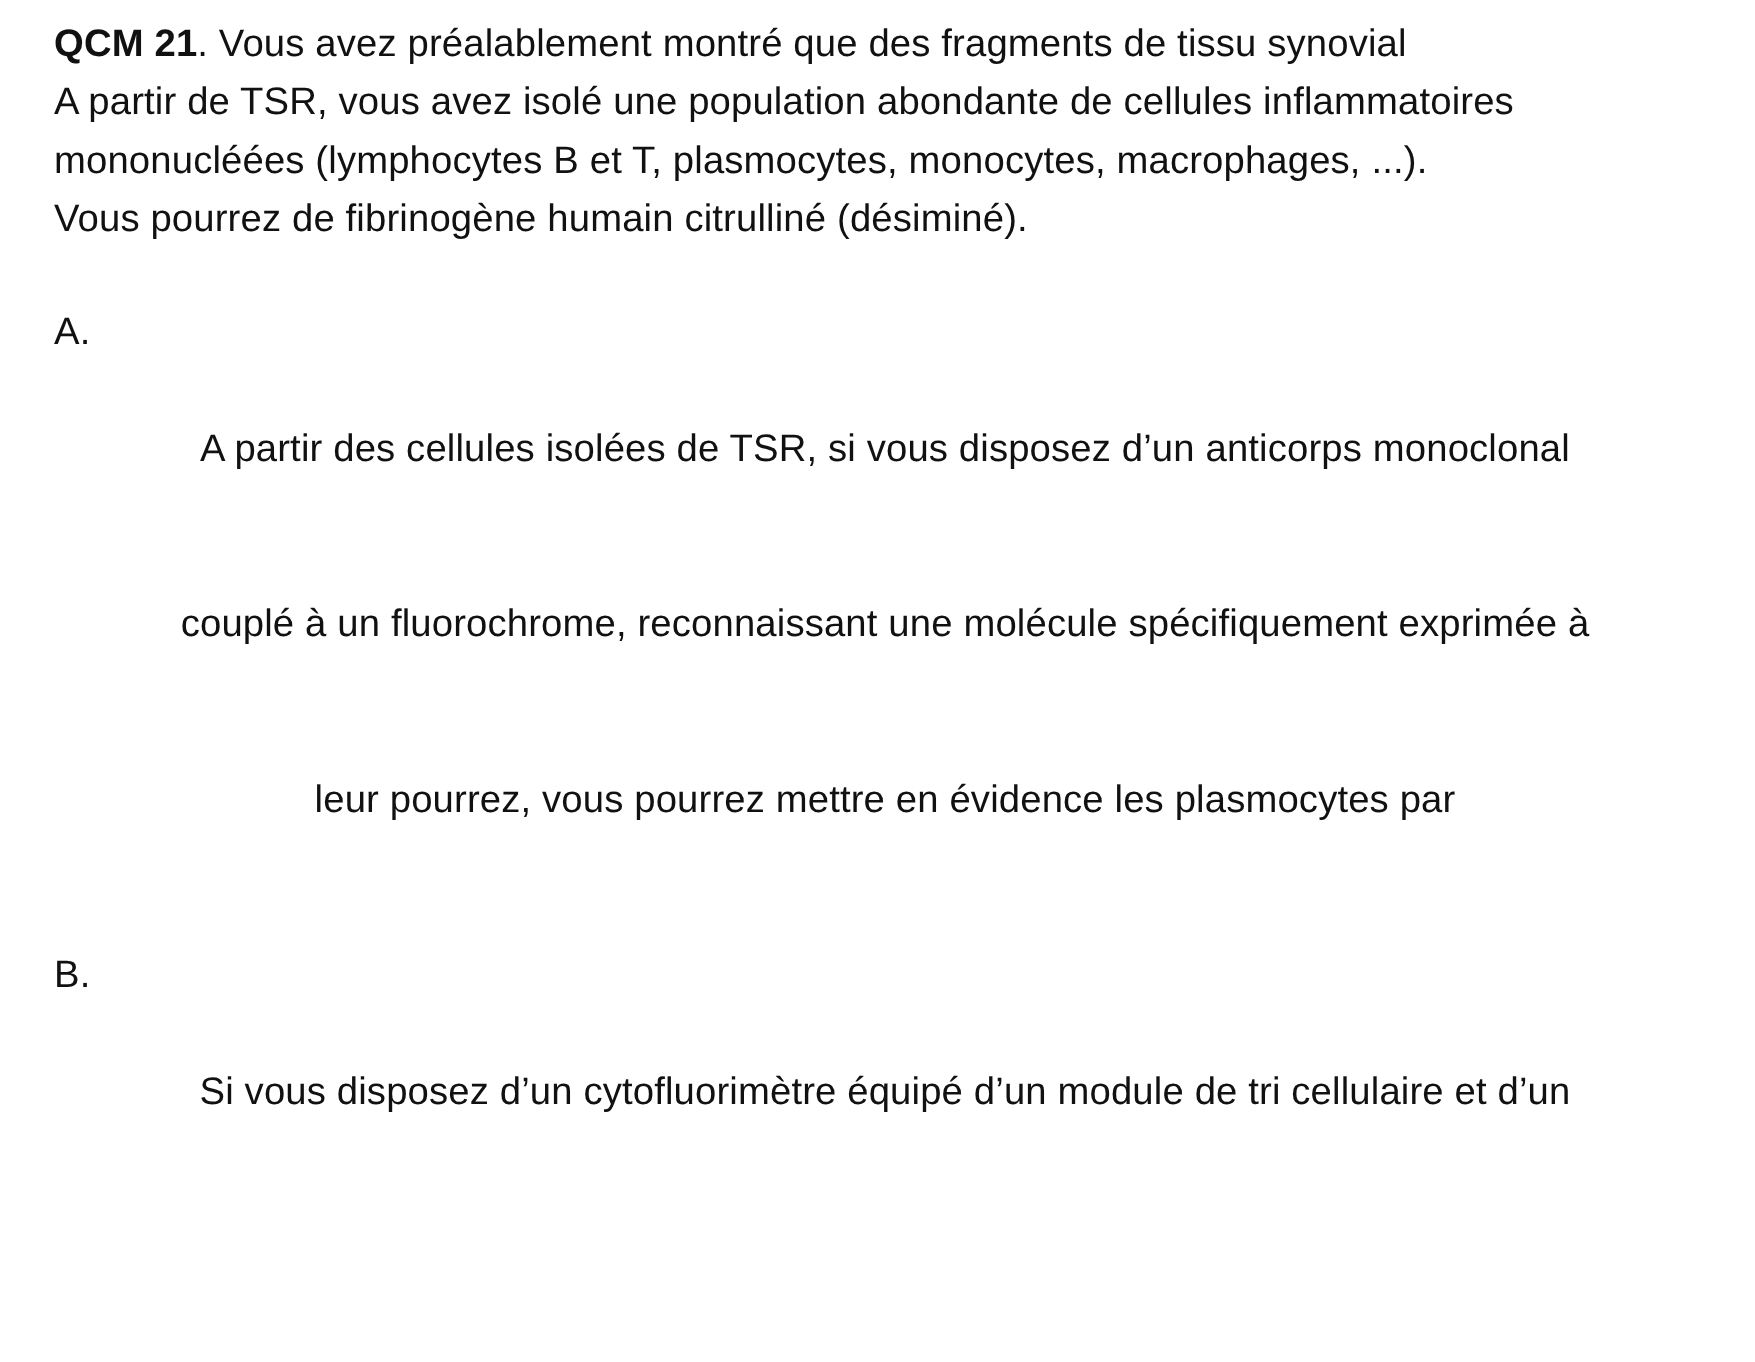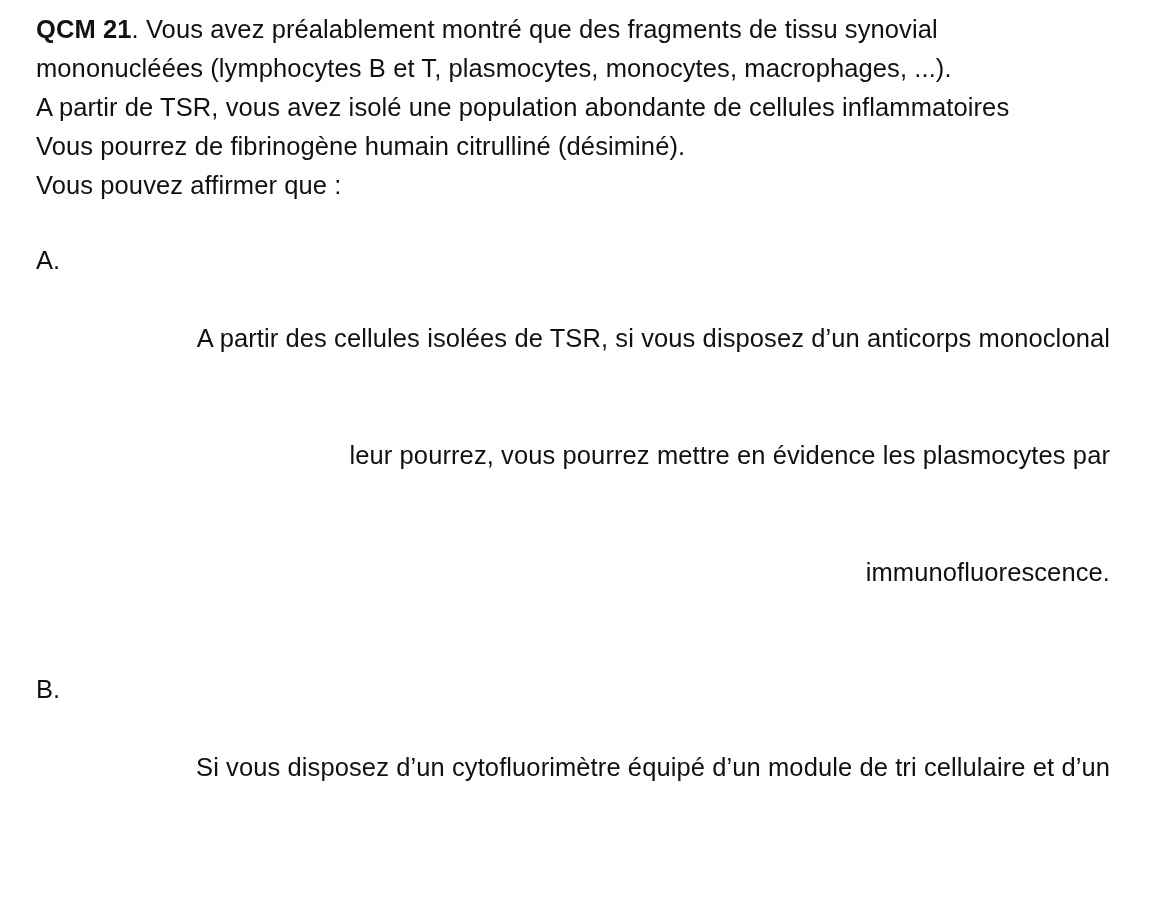--- a/index.html
+++ b/index.html
@@ -46,51 +46,50 @@
     letter-spacing: 0.1px;
     margin-bottom: 0;
   }
   .option-letter {
     flex: 0 0 auto;
     width: 34px;
     text-align: left;
   }
   .option-text {
     flex: 1 1 auto;
-    text-align: right;
+    text-align: center;
     white-space: pre-wrap;
     max-width: 1040px;
   }
   .option-text .ln {
     display: block;
   }
 </style>
 </head>
 <body>
 
 <div class="page">
 
   <div class="stem">
     <div class="stem-line"><span class="qcm-label">QCM 21</span><span>. Vous avez préalablement montré que des fragments de tissu synovial</span></div>
+    <div class="stem-line">A partir de TSR, vous avez isolé une population abondante de cellules inflammatoires</div>
     <div class="stem-line">mononucléées (lymphocytes B et T, plasmocytes, monocytes, macrophages, ...).</div>
-    <div class="stem-line">A partir de TSR, vous avez isolé une population abondante de cellules inflammatoires</div>
     <div class="stem-line">Vous pourrez de fibrinogène humain citrulliné (désiminé).</div>
-    <div class="stem-line">Vous pouvez affirmer que :</div>
   </div>
 
   <div class="spacer"></div>
 
   <div class="options">
 
     <div class="option">
       <div class="option-letter">A.</div>
       <div class="option-text">
         <span class="ln">A partir des cellules isolées de TSR, si vous disposez d’un anticorps monoclonal</span>
+        <span class="ln">couplé à un fluorochrome, reconnaissant une molécule spécifiquement exprimée à</span>
         <span class="ln">leur pourrez, vous pourrez mettre en évidence les plasmocytes par</span>
-        <span class="ln">immunofluorescence.</span>
       </div>
     </div>
 
     <div class="option">
       <div class="option-letter">B.</div>
       <div class="option-text">
         <span class="ln">Si vous disposez d’un cytofluorimètre équipé d’un module de tri cellulaire et d’un</span>
         
         
         

